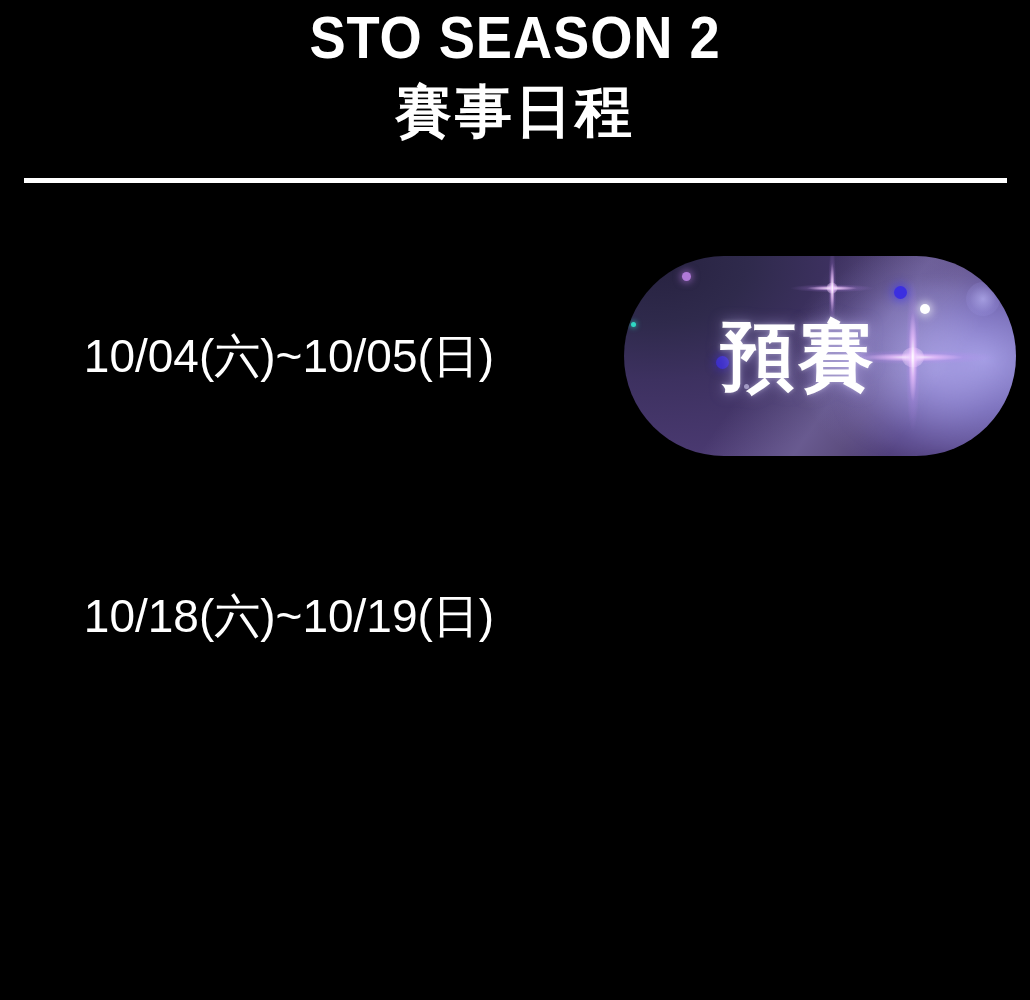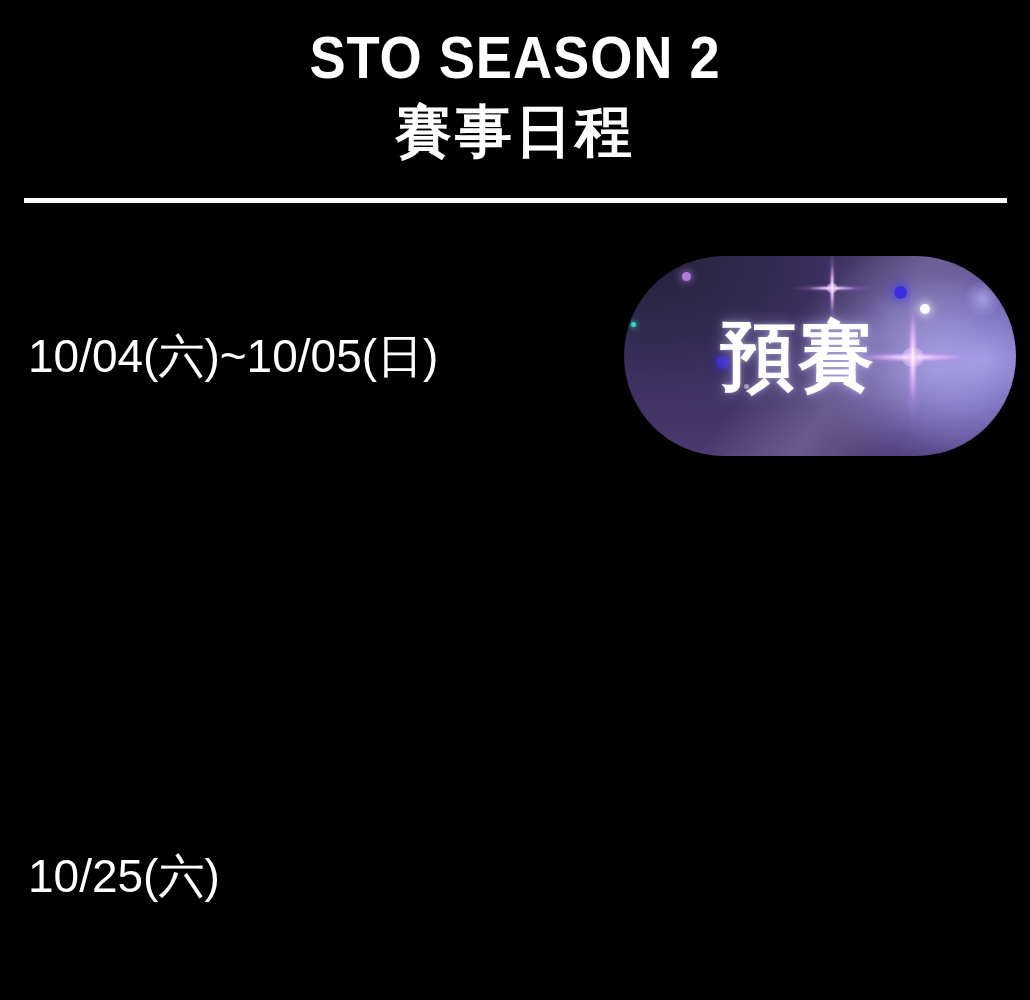--- a/index.html
+++ b/index.html
@@ -11,21 +11,21 @@
   }
   body {
     font-family:"Liberation Sans","DejaVu Sans",sans-serif;
     color:#fff;
     position:relative;
   }
 
   
   .header {
     width:100%;
-    padding-top:28px;
+    padding-top:8px;
     text-align:center;
   }
   .title-main {
     font-size:59px;
     font-weight:bold;
     letter-spacing:1px;
     line-height:1.05;
     white-space:nowrap;
     transform:scaleX(0.92);
     transform-origin:center;
@@ -52,28 +52,27 @@
     width:1030px;
   }
   .row {
     position:relative;
     height:260px;
     display:flex;
     align-items:center;
   }
   .date {
     width:578px;
-    text-align:left;
+    text-align:center;
     font-size:46px;
     font-weight:normal;
     letter-spacing:0px;
     white-space:nowrap;
     flex:0 0 578px;
     line-height:1;
-    padding-left:28px;
   }
 
   
   .badge {
     position:relative;
     margin-left:46px;
     width:392px;
     height:200px;
     border-radius:100px;
     overflow:hidden;
@@ -173,19 +172,19 @@
       <span class="dot dot-blue"></span>
       <span class="dot dot-white"></span>
       <span class="dot dot-lav"></span>
       <span class="dot dot-indigo"></span>
       <span class="dot dot-dim"></span>
       <div class="badge-label">預賽</div>
     </div>
   </div>
 
   <div class="row">
+    <div class="date">10/18(六)~10/19(日)</div>
   </div>
 
   <div class="row">
-    <div class="date">10/25(六)</div>
   </div>
 
 </div>
 
 </body></html>

